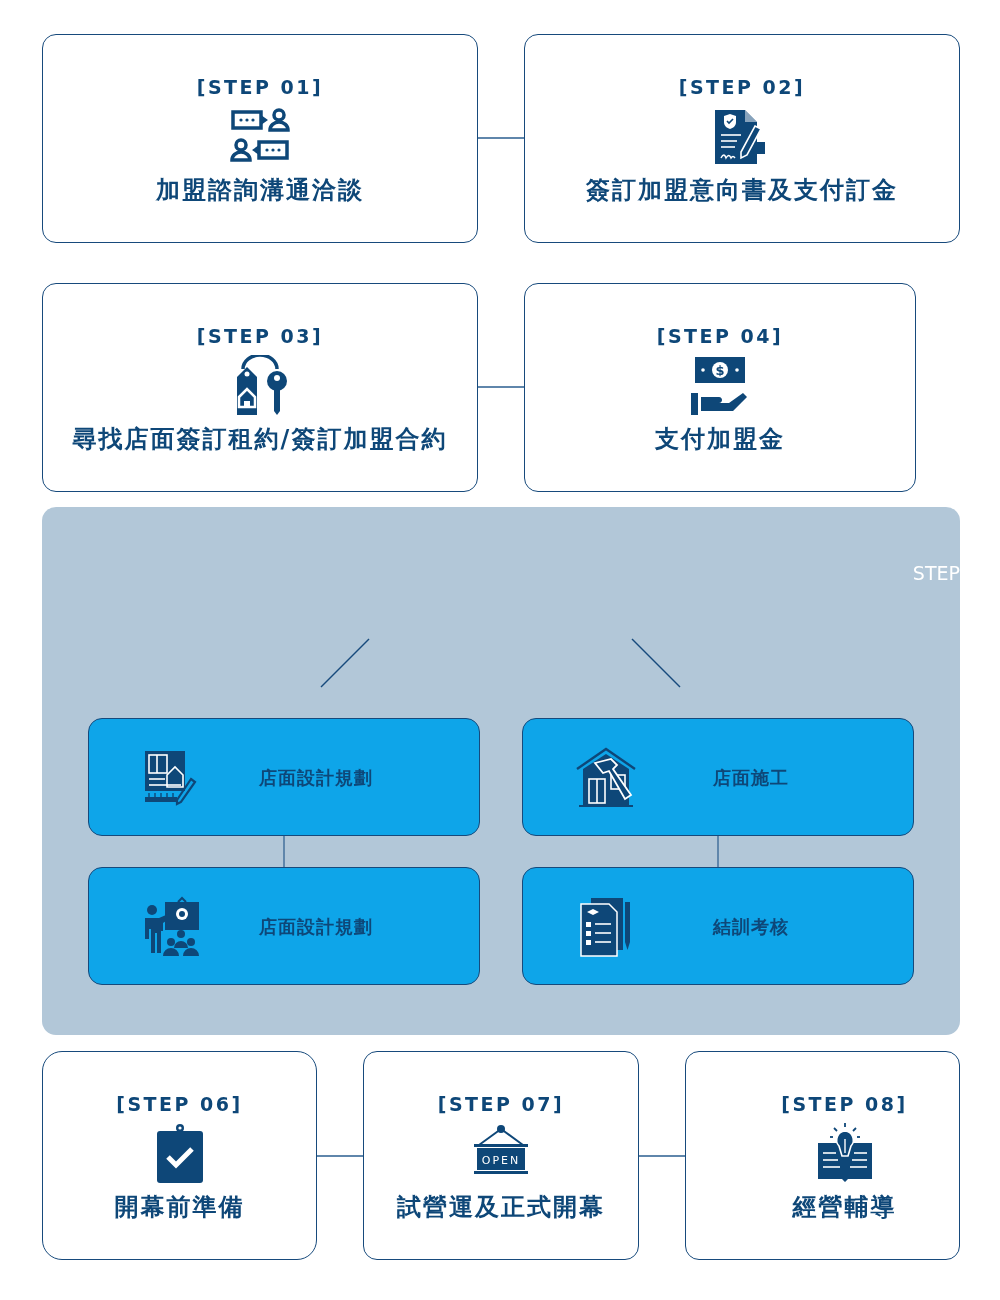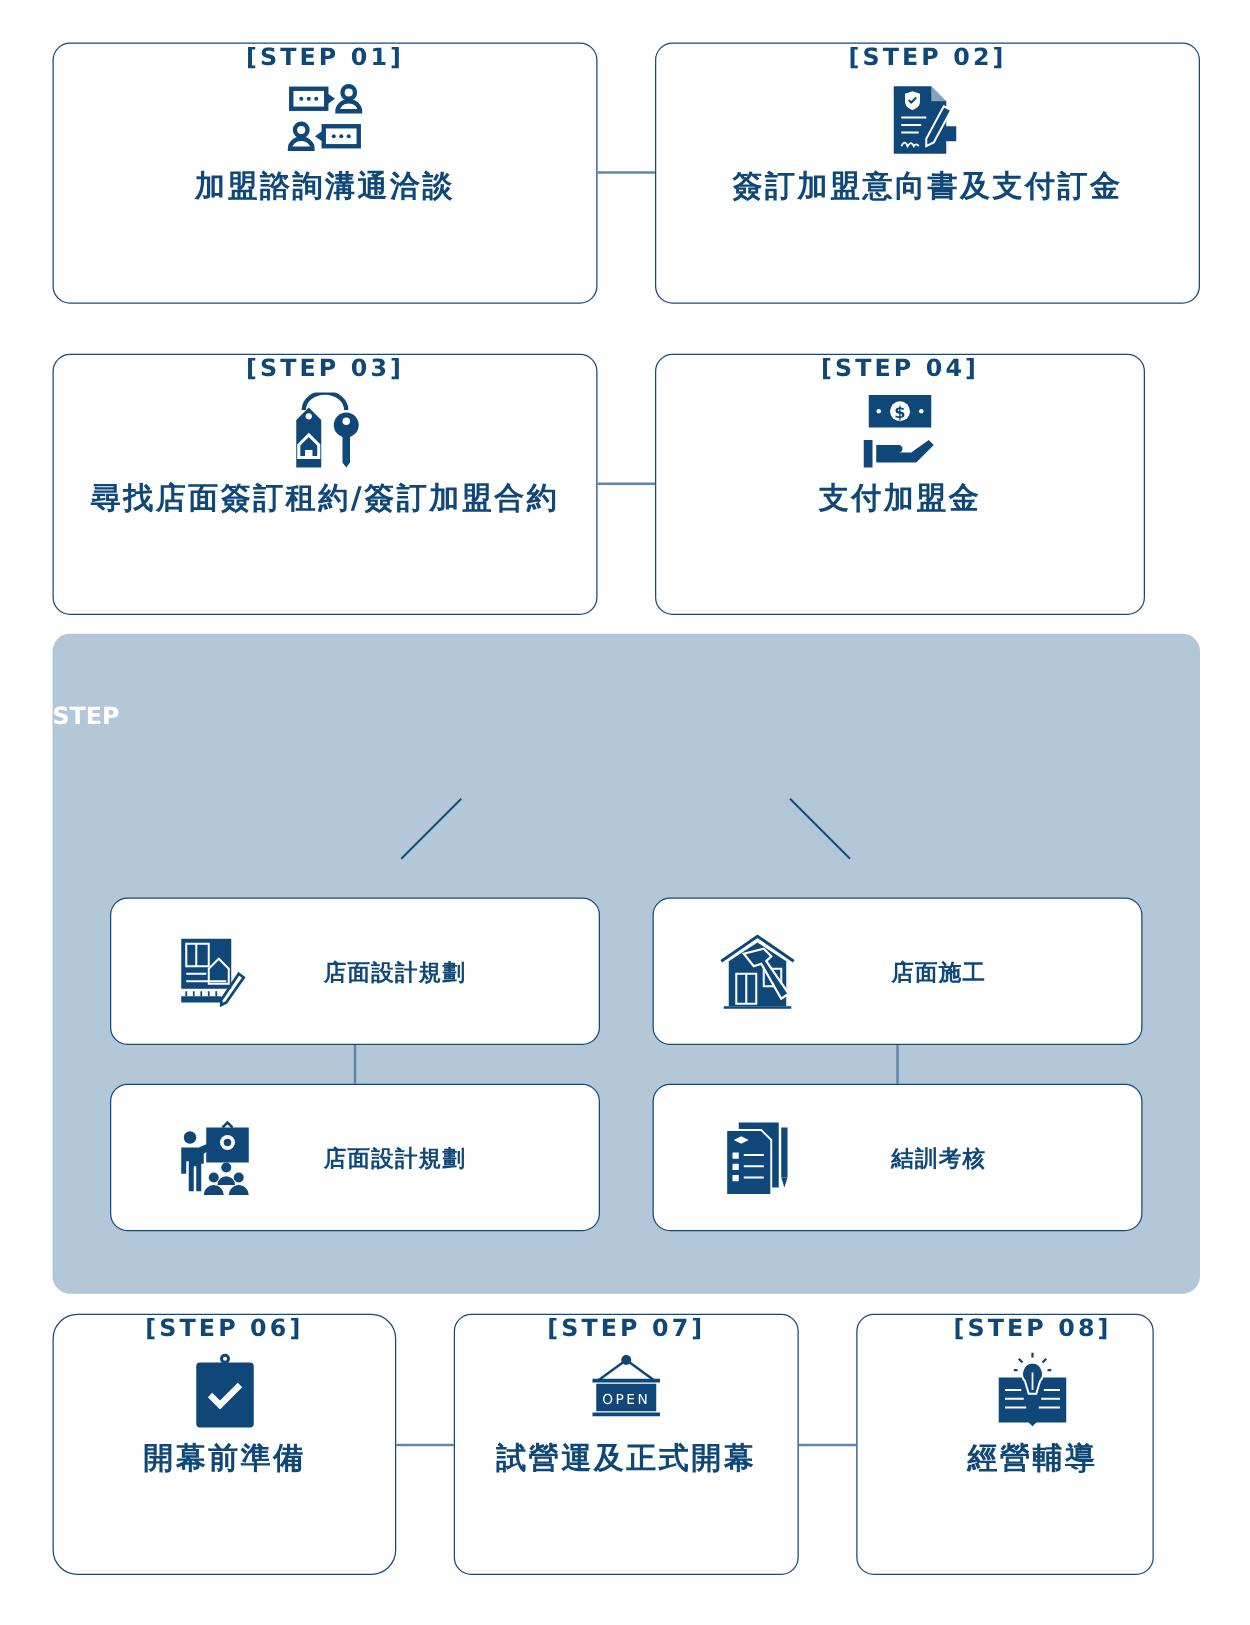--- a/index.html
+++ b/index.html
@@ -4,43 +4,43 @@
 <style>
   * { box-sizing: border-box; margin: 0; padding: 0; }
   html, body { width: 1000px; height: 1300px; background: #ffffff; }
   body { position: relative; font-family: "DejaVu Sans", "Liberation Sans", sans-serif; color: #0e4778; overflow: hidden; }
 
   .card {
     position: absolute;
     background: #ffffff;
     border: 1.5px solid #174a7c;
     border-radius: 14px;
-    display: flex; flex-direction: column; align-items: center; 
+    display: flex; flex-direction: column; align-items: center; justify-content: center;
   }
   .step-label {
     font-family: "DejaVu Sans", sans-serif;
     font-weight: bold; font-size: 19px; letter-spacing: 2.5px; color: #0e4778;
     line-height: 22px;
   }
   .icon { width: 62px; height: 62px; margin: 8px 0 10px; display: block; }
   .card-title { font-weight: bold; font-size: 24px; letter-spacing: 2px; color: #0e4778; line-height: 24px; }
 
   .hline { position: absolute; height: 1.5px; background: #5f86ab; }
   .vline { position: absolute; width: 1.5px; background: #5f86ab; }
 
   .panel {
     position: absolute; left: 42px; top: 507px; width: 918px; height: 528px;
     background: #b2c7d8; border-radius: 14px;
   }
-  .panel-step { position: absolute; left: 0; width: 100%; text-align: left; color: #ffffff; font-weight: bold; }
+  .panel-step { position: absolute; left: 0; width: 100%; text-align: right; color: #ffffff; font-weight: normal; }
   .panel-step.s1 { top: 55px; font-size: 19px; letter-spacing: 0px; }
   .panel-step.s2 { top: 86px; font-size: 24px; }
 
   .sub {
-    position: absolute; background: #ffffff; border: 1.5px solid #174a7c; border-radius: 14px;
+    position: absolute; background: #0ea5e9; border: 1.5px solid #174a7c; border-radius: 14px;
   }
   .sub .sub-icon { position: absolute; left: 52px; top: 28px; width: 62px; height: 62px; }
   .sub .sub-title { position: absolute; top: 47px; font-weight: bold; font-size: 18px; letter-spacing: 1px; color: #0e4778; }
 </style>
 </head>
 <body>
 
 <div class="card" style="left:42px;top:34px;width:436px;height:209px;">
   <div class="step-label">[STEP 01]</div>
   <svg class="icon" viewBox="0 0 62 62">
@@ -222,21 +222,21 @@
     <rect x="4" y="21" width="54" height="3" fill="#0e4778"></rect>
     <rect x="7" y="25" width="48" height="22" fill="#0e4778"></rect>
     <text x="31" y="41" text-anchor="middle" font-size="11" letter-spacing="2" fill="#ffffff" font-family="DejaVu Sans, sans-serif">OPEN</text>
     <rect x="4" y="48" width="54" height="3" fill="#0e4778"></rect>
   </svg>
   <div class="card-title">試營運及正式開幕</div>
 </div>
 
 <div class="hline" style="left:639px;top:1155px;width:46px;"></div>
 
-<div class="card" style="left:685px;top:1051px;width:238px;height:209px;padding-left:44px;">
+<div class="card" style="left:685px;top:1051px;width:275px;height:209px;padding-left:44px;">
   <div class="step-label">[STEP 08]</div>
   <svg class="icon" viewBox="0 0 62 62">
     <path d="M4 20 h24 l3 4 l3 -4 h24 v36 h-24 l-3 3 l-3 -3 h-24 z" fill="#0e4778"></path>
     <g stroke="#ffffff" stroke-width="1.6">
         <line x1="9" y1="30" x2="22" y2="30"></line>
         <line x1="9" y1="37" x2="24" y2="37"></line>
         <line x1="9" y1="44" x2="26" y2="44"></line>
         <line x1="40" y1="30" x2="53" y2="30"></line>
         <line x1="38" y1="37" x2="53" y2="37"></line>
         <line x1="36" y1="44" x2="53" y2="44"></line>

